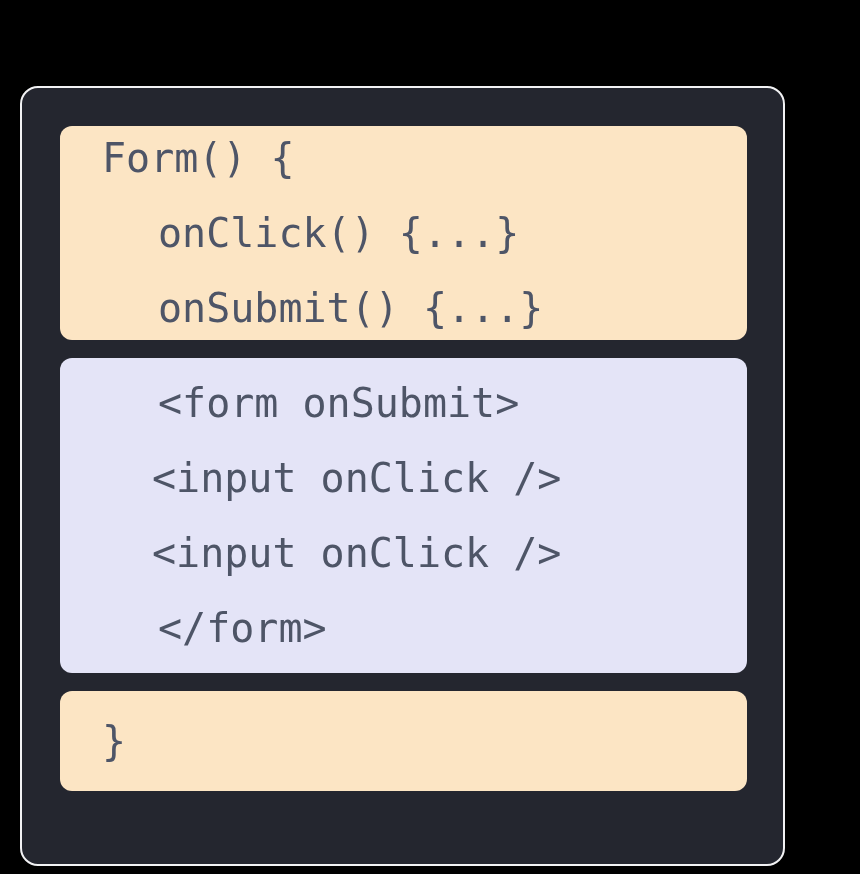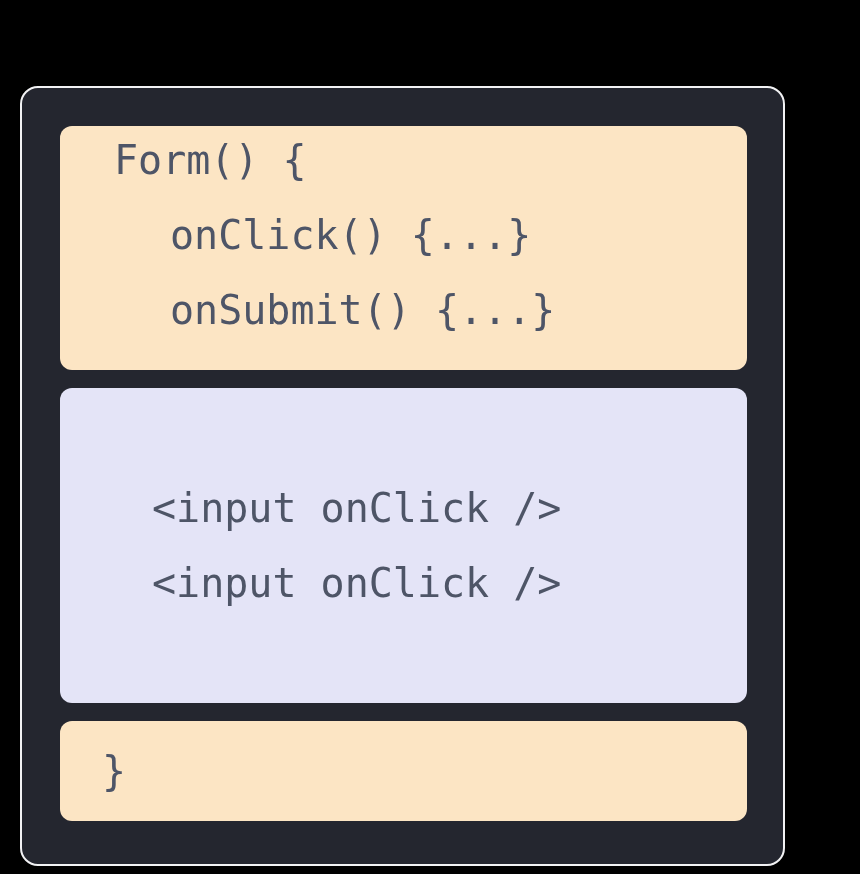--- a/index.html
+++ b/index.html
@@ -41,23 +41,22 @@
     border-radius: 12px;
     display: flex;
     flex-direction: column;
     justify-content: center;
   }
 
   .panel-peach { background: #FCE5C4; }
   .panel-lavender { background: #E4E4F7; }
 
   #panel-component-top {
-    height: 244px;
-    padding: 22px 0 22px 12px;
-    justify-content: flex-end;
+    height: 214px;
+    padding: 22px 0 22px 0;
   }
 
   #panel-markup {
     height: 315px;
     margin-top: 18px;
     padding: 26px 0 26px 0;
   }
 
   #panel-component-bottom {
     height: 100px;
@@ -86,22 +85,24 @@
 
   <div id="code-container">
 
     <div class="panel panel-peach" id="panel-component-top">
       <div class="code-line">Form() {</div>
       <div class="code-line indent-1">onClick() {...}</div>
       <div class="code-line indent-1">onSubmit() {...}</div>
     </div>
 
     <div class="panel panel-lavender" id="panel-markup">
+      <div class="code-line indent-1">&lt;form onSubmit&gt;</div>
       <div class="code-line indent-2">&lt;input onClick /&gt;</div>
       <div class="code-line indent-2">&lt;input onClick /&gt;</div>
+      <div class="code-line indent-1">&lt;/form&gt;</div>
     </div>
 
     <div class="panel panel-peach" id="panel-component-bottom">
       <div class="code-line">}</div>
     </div>
 
   </div>
 
 </div>
 

